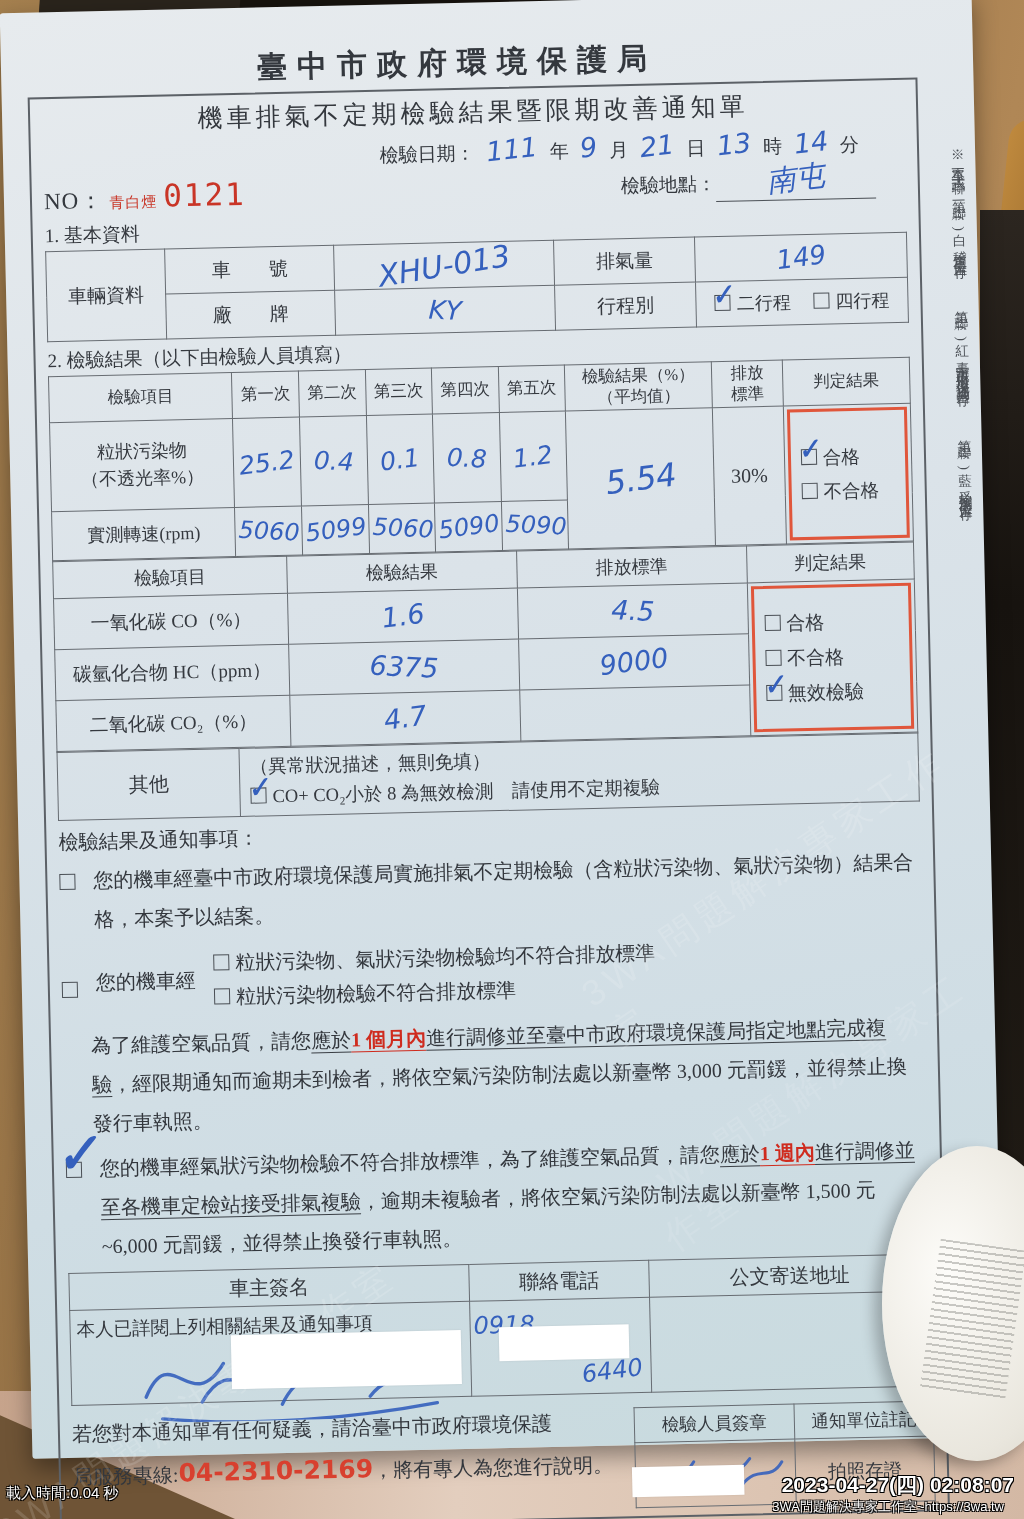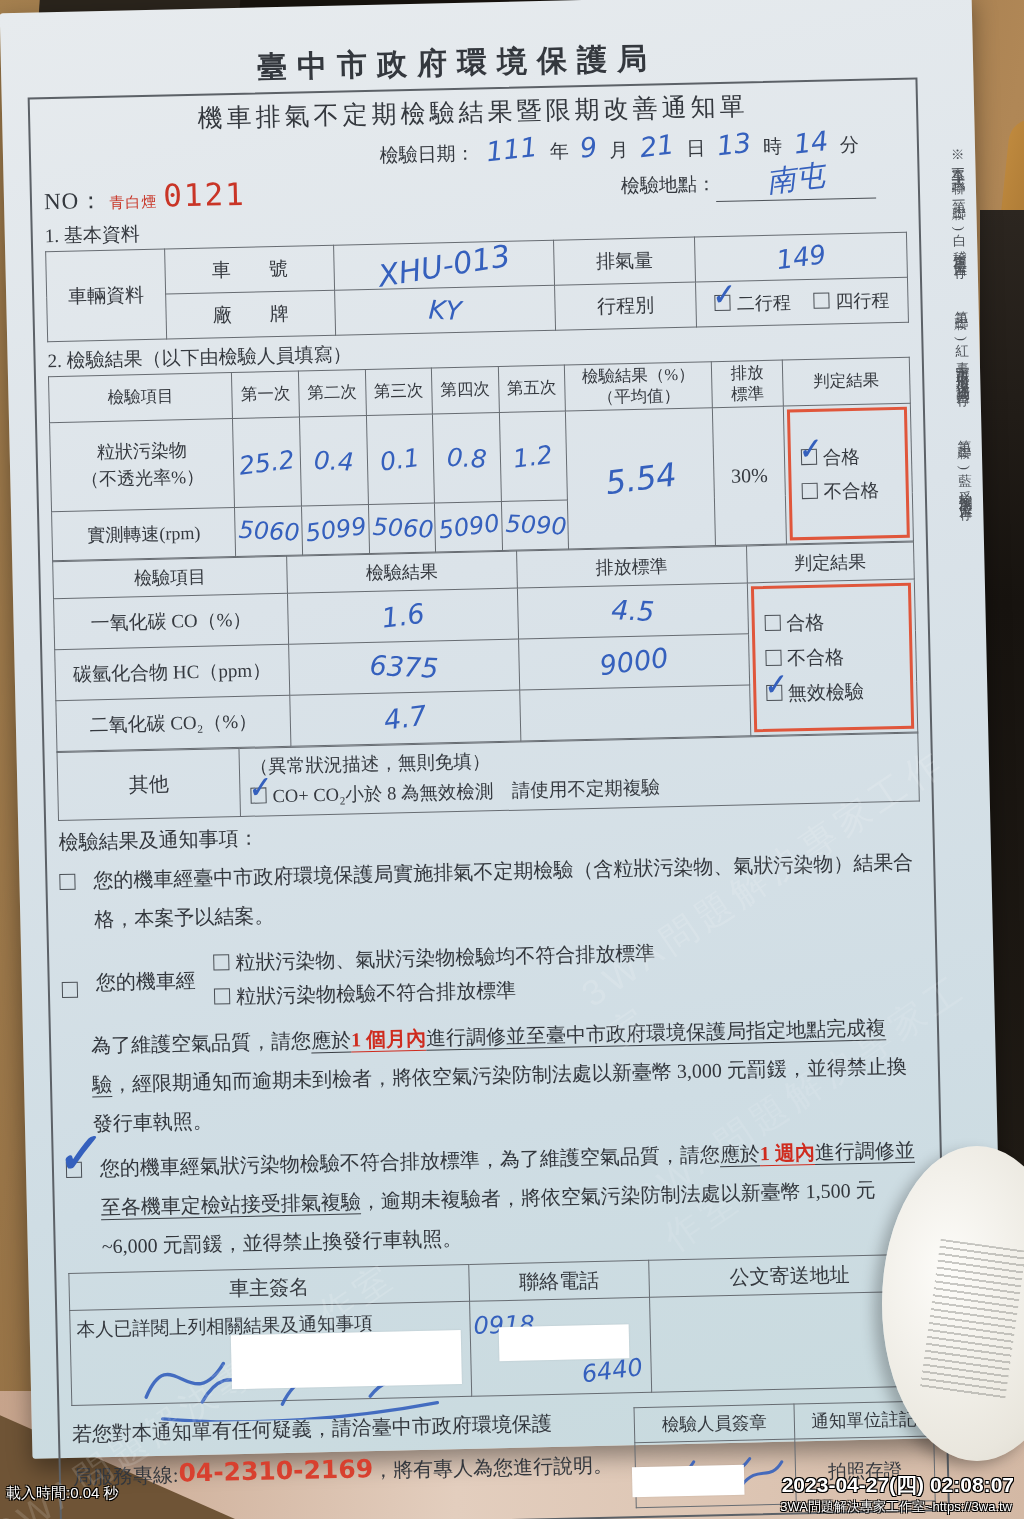--- a/index.html
+++ b/index.html
@@ -112,21 +112,21 @@
   .side-note{position:absolute;top:148px;right:10px;height:1270px;writing-mode:vertical-rl;
     font-size:13.5px;color:#4a4f55;letter-spacing:3px;line-height:1.2;}
   .side-note .sn2,.side-note .sn3{margin-top:36px;}
 
   
   .ov{position:absolute;font-family:"Liberation Sans",sans-serif;color:#fff;z-index:50;
     text-shadow:-1px -1px 0 #000,1px -1px 0 #000,-1px 1px 0 #000,1px 1px 0 #000;}
   .ov-top{left:8px;top:4px;font-size:17px;}
   .ov-load{left:6px;bottom:16px;font-size:15px;}
   .ov-time{right:10px;bottom:20px;font-size:21px;font-weight:bold;}
-  .ov-small{right:12px;bottom:3px;font-size:13px;}
+  .ov-small{right:20px;bottom:3px;font-size:13px;}
   .wm{position:absolute;color:rgba(255,255,255,.14);font-size:36px;letter-spacing:6px;
     transform:rotate(-34deg);font-family:"Liberation Sans",sans-serif;pointer-events:none;z-index:40;}
 </style>
 </head>
 <body>
 
 <div class="scene">
 
   <div class="obj-top"></div>
   <div class="obj-top2"></div>

